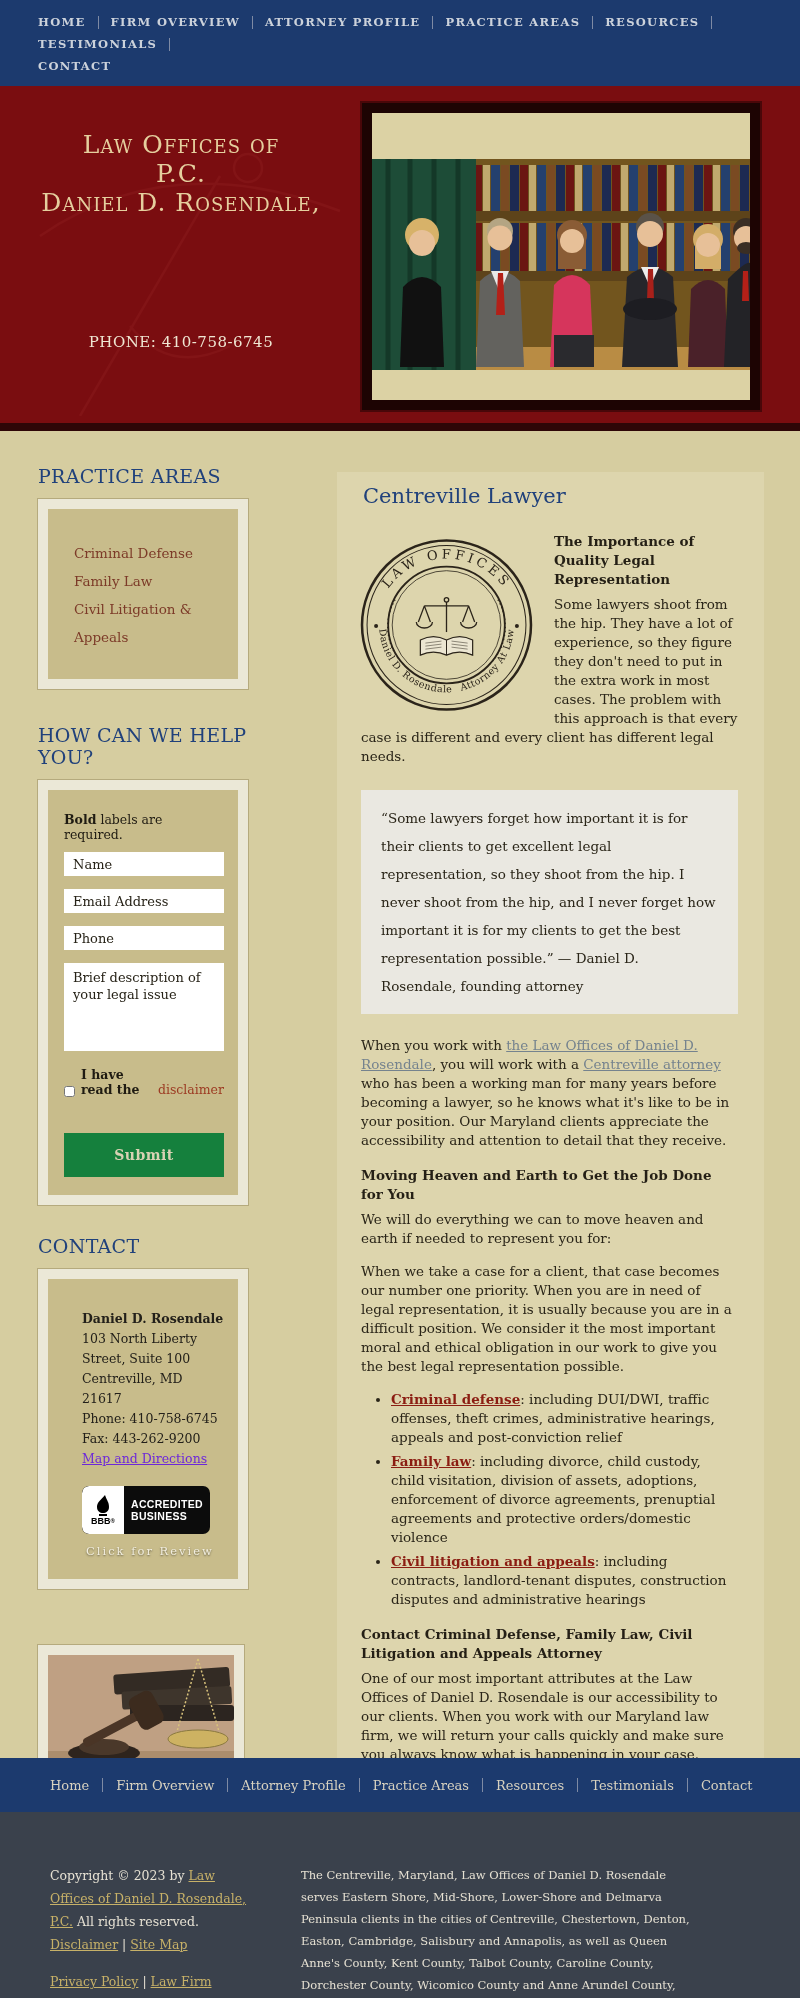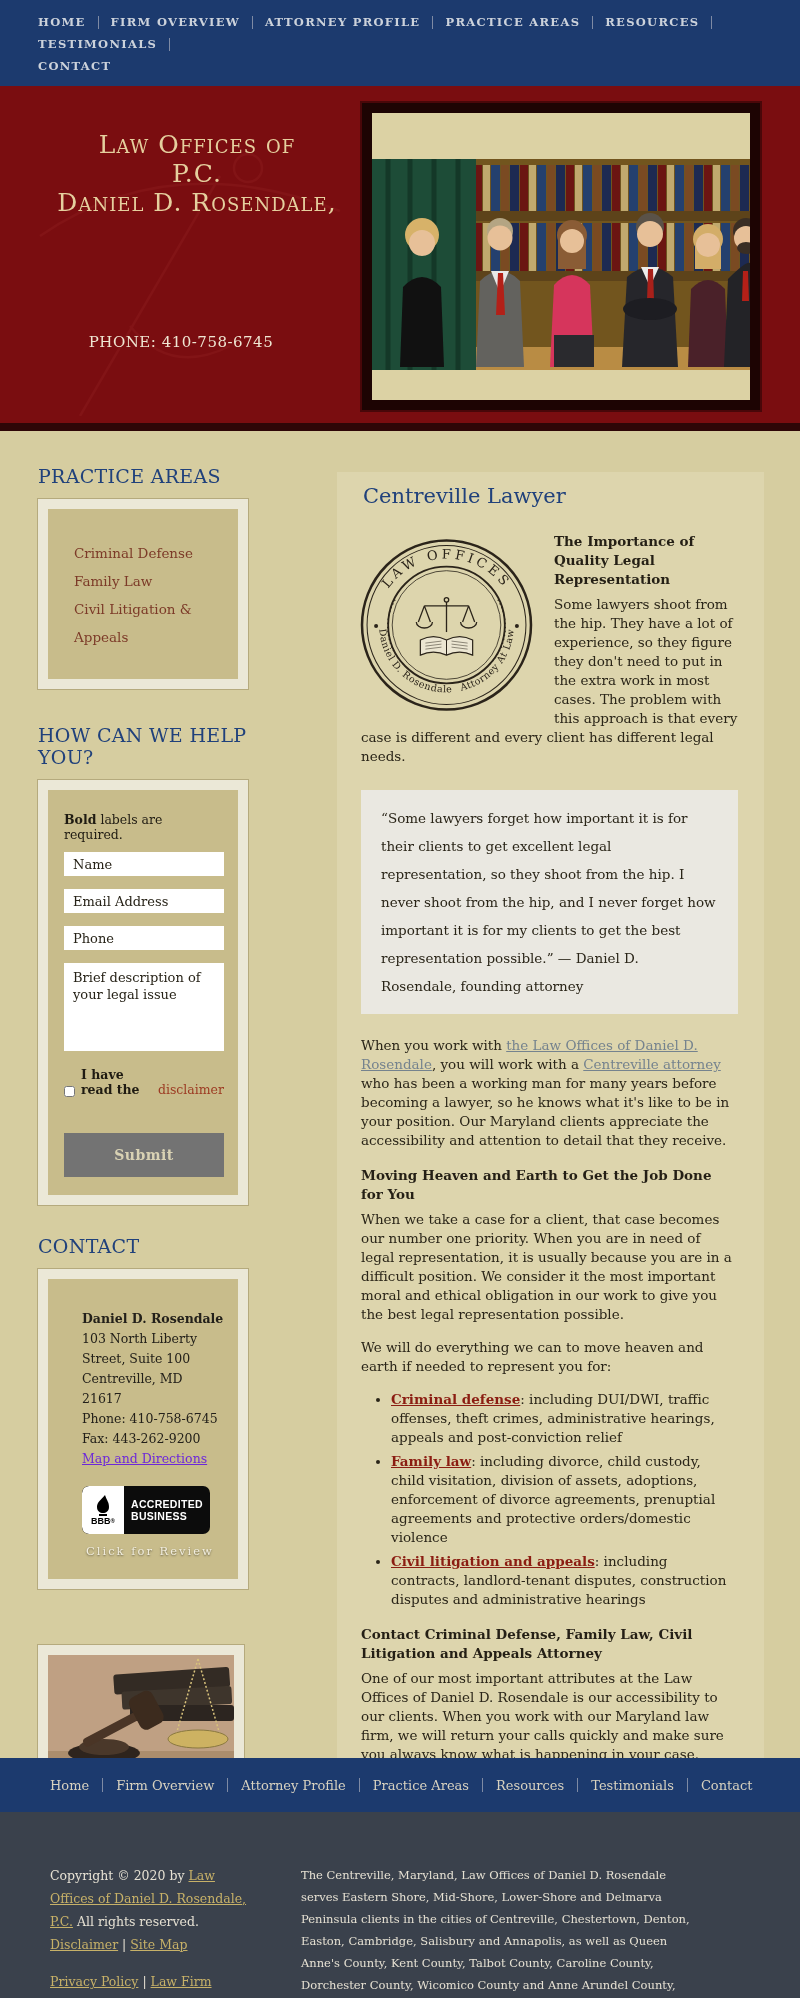--- a/index.html
+++ b/index.html
@@ -8,21 +8,21 @@
 
   
   .topnav{background:#1c3a6e;padding:11px 28px 9px 38px;display:flex;flex-wrap:wrap;align-items:center;}
   .topnav a{color:#ccd2db;font-size:11.5px;font-weight:bold;letter-spacing:1.3px;line-height:22px;text-decoration:none;white-space:nowrap;}
   .navsep{width:1px;height:13px;background:#7e8aa4;margin:0 12px;}
   .navbreak{flex-basis:100%;height:0;}
 
   
   .header{position:relative;height:337px;background:#7a0d10;border-bottom:8px solid #2e0607;overflow:hidden;}
   .watermark{position:absolute;left:10px;top:30px;opacity:.20;}
-  .firm-title{position:absolute;top:44px;left:52px;width:290px;text-align:center;color:#e5cf9e;font-variant:small-caps;font-size:25px;line-height:29px;letter-spacing:1px;}
+  .firm-title{position:absolute;top:44px;left:36px;width:290px;text-align:center;color:#e5cf9e;font-variant:small-caps;font-size:25px;line-height:29px;letter-spacing:1px;}
   .header-phone{position:absolute;top:247px;left:36px;width:290px;text-align:center;color:#efe6d2;font-size:15px;letter-spacing:.5px;}
   .photo-frame{position:absolute;top:17px;left:362px;width:398px;height:307px;box-sizing:border-box;border:10px solid #1d0403;background:#dcd2a4;padding-top:46px;box-shadow:0 0 0 2px rgba(0,0,0,.4);}
   .photo-frame svg{display:block;}
 
   
   .content{display:flex;align-items:flex-start;padding:0 36px 0 38px;height:1327px;overflow:hidden;box-sizing:border-box;}
   .sidebar{width:210px;flex:none;}
   .side-h{color:#20417b;font-size:19px;font-weight:normal;letter-spacing:.3px;margin:34px 0 12px 0;}
   .side-h.h-form{margin-top:35px;}
   .side-h.h-contact{margin-top:30px;}
@@ -32,21 +32,21 @@
 
   
   .form-inner{padding:22px 14px 18px 16px;}
   .form-note{font-size:12.5px;margin:0 0 10px;color:#1f1b12;}
   .txt{display:block;width:100%;box-sizing:border-box;height:24px;border:0;background:#fff;margin-bottom:13px;padding:3px 9px;font:13px "DejaVu Serif","Liberation Serif",serif;color:#262217;}
   textarea.txt{height:88px;resize:none;padding-top:6px;line-height:17px;}
   .txt::placeholder{color:#262217;opacity:1;}
   .chk-row{display:flex;align-items:flex-end;margin-top:16px;font-size:12.5px;font-weight:bold;color:#1f1b12;}
   .chk-row input{width:11px;height:11px;margin:0 6px 0 0;}
   .disc-link{color:#9c3a22;font-weight:normal;text-decoration:none;margin-left:4px;}
-  .submit{display:block;width:100%;height:44px;margin-top:36px;background:#737373;color:#d9d2b4;border:0;font:bold 14px "DejaVu Serif","Liberation Serif",serif;letter-spacing:.5px;}
+  .submit{display:block;width:100%;height:44px;margin-top:36px;background:#15803d;color:#d9d2b4;border:0;font:bold 14px "DejaVu Serif","Liberation Serif",serif;letter-spacing:.5px;}
 
   
   .contact-inner{padding:30px 14px 18px 34px;font-size:12.5px;line-height:20px;color:#23201a;}
   .contact-name{font-weight:bold;}
   .map-link{color:#6d28d9;}
   .bbb{width:128px;height:48px;background:#0c0c0c;border-radius:7px;display:flex;overflow:hidden;margin-top:17px;}
   .bbb-left{width:42px;background:#fff;border-radius:7px 0 0 7px;display:flex;flex-direction:column;align-items:center;justify-content:center;color:#000;}
   .bbb-brand{font:bold 9px "Liberation Sans",sans-serif;line-height:9px;}
   .bbb-right{flex:1;display:flex;flex-direction:column;justify-content:center;padding-left:7px;color:#fff;font:bold 10.5px/12px "Liberation Sans",sans-serif;letter-spacing:.3px;}
   .bbb-review{margin:7px 0 0 4px;color:#f3efe0;font-size:11.5px;letter-spacing:2px;text-shadow:0 1px 2px rgba(0,0,0,.5);}
@@ -312,22 +312,22 @@
     </svg>
 
     <div class="m-h" style="margin-top:24px;">The Importance of Quality Legal Representation</div>
     <p class="m-p">Some lawyers shoot from the hip. They have a lot of experience, so they figure they don't need to put in the extra work in most cases. The problem with this approach is that every case is different and every client has different legal needs.</p>
 
     <div class="quote">“Some lawyers forget how important it is for their clients to get excellent legal representation, so they shoot from the hip. I never shoot from the hip, and I never forget how important it is for my clients to get the best representation possible.” — Daniel D. Rosendale, founding attorney</div>
 
     <p class="m-p"><span>When you work with </span><a class="link-muted">the Law Offices of Daniel D. Rosendale</a><span>, you will work with a </span><a class="link-muted">Centreville attorney</a><span> who has been a working man for many years before becoming a lawyer, so he knows what it's like to be in your position. Our Maryland clients appreciate the accessibility and attention to detail that they receive.</span></p>
 
     <div class="m-h">Moving Heaven and Earth to Get the Job Done for You</div>
+    <p class="m-p">We will do everything we can to move heaven and earth if needed to represent you for:</p>
     <p class="m-p">When we take a case for a client, that case becomes our number one priority. When you are in need of legal representation, it is usually because you are in a difficult position. We consider it the most important moral and ethical obligation in our work to give you the best legal representation possible.</p>
-    <p class="m-p">We will do everything we can to move heaven and earth if needed to represent you for:</p>
 
     <ul class="svc">
       <li><a class="link-red">Criminal defense</a><span>: including DUI/DWI, traffic offenses, theft crimes, administrative hearings, appeals and post-conviction relief</span></li>
       <li><a class="link-red">Family law</a><span>: including divorce, child custody, child visitation, division of assets, adoptions, enforcement of divorce agreements, prenuptial agreements and protective orders/domestic violence</span></li>
       <li><a class="link-red">Civil litigation and appeals</a><span>: including contracts, landlord-tenant disputes, construction disputes and administrative hearings</span></li>
     </ul>
 
     <div class="m-h">Contact Criminal Defense, Family Law, Civil Litigation and Appeals Attorney</div>
     <p class="m-p">One of our most important attributes at the Law Offices of Daniel D. Rosendale is our accessibility to our clients. When you work with our Maryland law firm, we will return your calls quickly and make sure you always know what is happening in your case.</p>
 
@@ -345,17 +345,17 @@
     <span class="fnavsep"></span>
   <a>Resources</a>
     <span class="fnavsep"></span>
   <a>Testimonials</a>
     <span class="fnavsep"></span>
   <a>Contact</a>
 </div>
 
 <div class="footer">
   <div class="f-left">
-    <p><span>Copyright © 2020 by </span><a>Law Offices of Daniel D. Rosendale, P.C.</a><span> All rights reserved. </span><a>Disclaimer</a><span> | </span><a>Site Map</a></p>
+    <p><span>Copyright © 2023 by </span><a>Law Offices of Daniel D. Rosendale, P.C.</a><span> All rights reserved. </span><a>Disclaimer</a><span> | </span><a>Site Map</a></p>
     <p><a>Privacy Policy</a><span> | </span><a>Law Firm Marketing</a><span> by </span><a>FindLaw</a><span>, a Thomson Reuters business.</span></p>
   </div>
   <div class="f-right">The Centreville, Maryland, Law Offices of Daniel D. Rosendale serves Eastern Shore, Mid-Shore, Lower-Shore and Delmarva Peninsula clients in the cities of Centreville, Chestertown, Denton, Easton, Cambridge, Salisbury and Annapolis, as well as Queen Anne's County, Kent County, Talbot County, Caroline County, Dorchester County, Wicomico County and Anne Arundel County, Maryland.</div>
 </div>
 
 </body></html>

